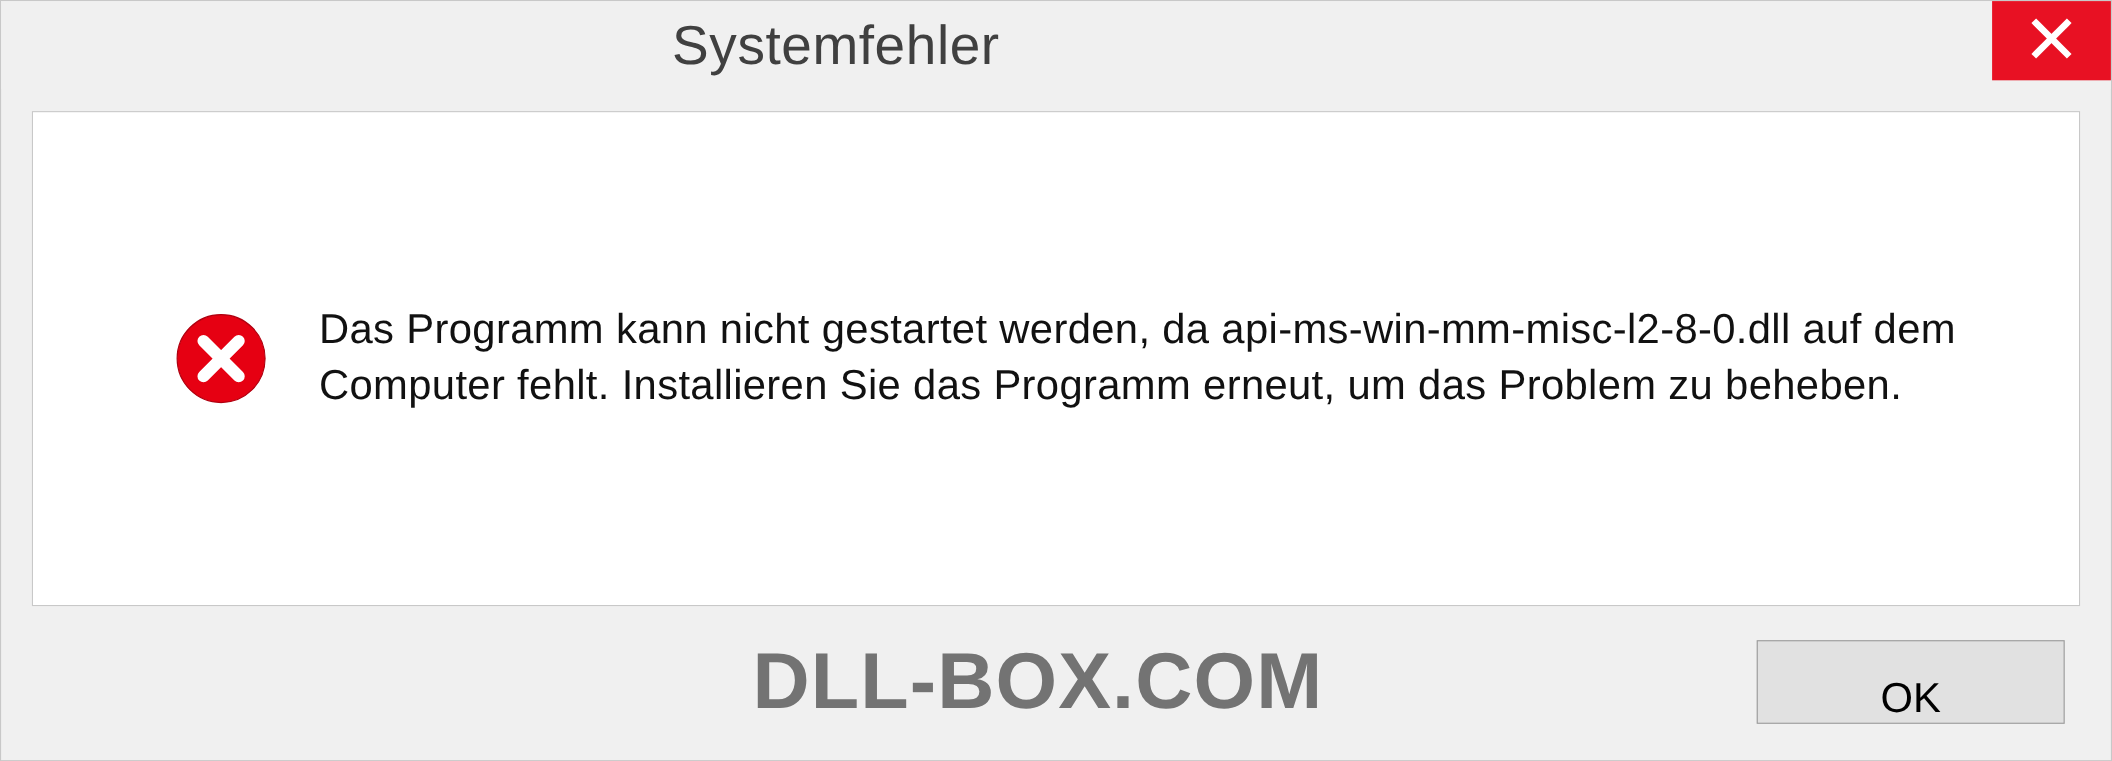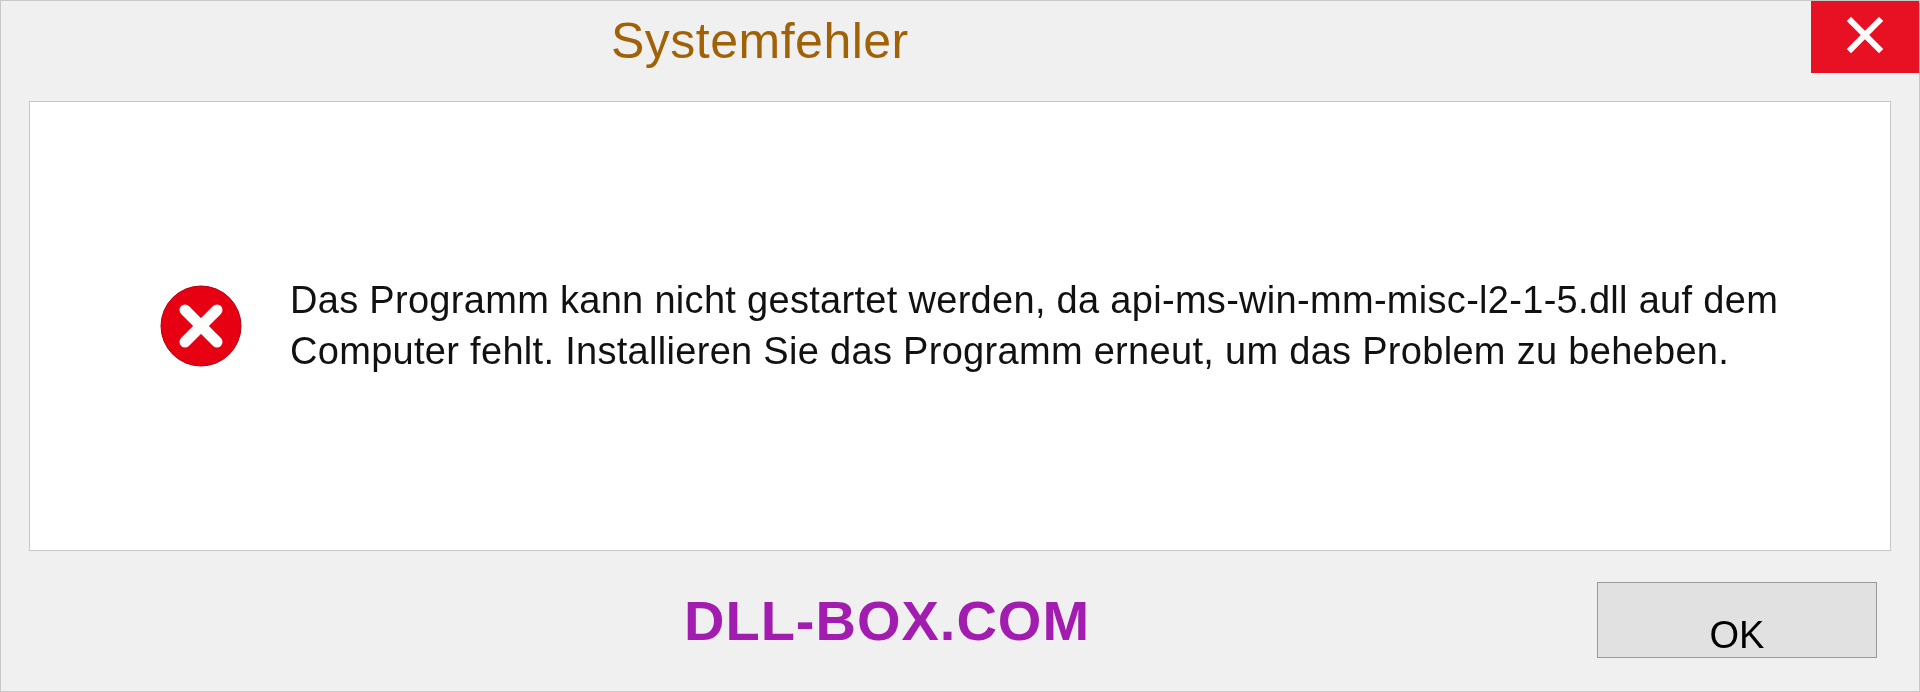--- a/index.html
+++ b/index.html
@@ -23,21 +23,21 @@
       height: 80px;
       display: flex;
       align-items: center;
       padding-left: 610px;
       position: relative;
       background: #f0f0f0;
     }
     .title-text {
       font-size: 50px;
       font-weight: normal;
-      color: #a16207;
+      color: #404040;
       letter-spacing: 0.5px;
     }
     .close-btn {
       position: absolute;
       right: 0;
       top: 0;
       width: 108px;
       height: 72px;
       background: #e81123;
       display: flex;
@@ -79,23 +79,23 @@
     }
     .footer {
       height: 110px;
       display: flex;
       align-items: center;
       justify-content: space-between;
       padding: 0 14px 0 0;
       margin-top: 14px;
     }
     .watermark {
-      font-size: 56px;
+      font-size: 72px;
       font-weight: 700;
-      color: #a21caf;
+      color: #737373;
       letter-spacing: 1px;
       font-family: Arial, sans-serif;
       padding-left: 655px;
     }
     .ok-btn {
       width: 280px;
       height: 76px;
       background: #e1e1e1;
       border: 1px solid #9a9a9a;
       display: flex;
@@ -125,21 +125,21 @@
   <div class="content-area">
     <div class="message-panel">
       <div class="err-icon">
         <svg viewBox="0 0 82 82">
           <circle cx="41" cy="41" r="40" fill="#e60012"></circle>
           <circle cx="41" cy="41" r="40" fill="none" stroke="#b00010" stroke-width="1"></circle>
           <line x1="25" y1="25" x2="57" y2="57" stroke="#fff" stroke-width="11" stroke-linecap="round"></line>
           <line x1="57" y1="25" x2="25" y2="57" stroke="#fff" stroke-width="11" stroke-linecap="round"></line>
         </svg>
       </div>
-      <div class="message-text">Das Programm kann nicht gestartet werden, da api-ms-win-mm-misc-l2-1-5.dll auf dem Computer fehlt. Installieren Sie das Programm erneut, um das Problem zu beheben.</div>
+      <div class="message-text">Das Programm kann nicht gestartet werden, da api-ms-win-mm-misc-l2-8-0.dll auf dem Computer fehlt. Installieren Sie das Programm erneut, um das Problem zu beheben.</div>
     </div>
 
     <div class="footer">
       <div class="watermark">DLL-BOX.COM</div>
       <div class="ok-btn">
         <span>OK</span>
       </div>
     </div>
   </div>
 </div>

